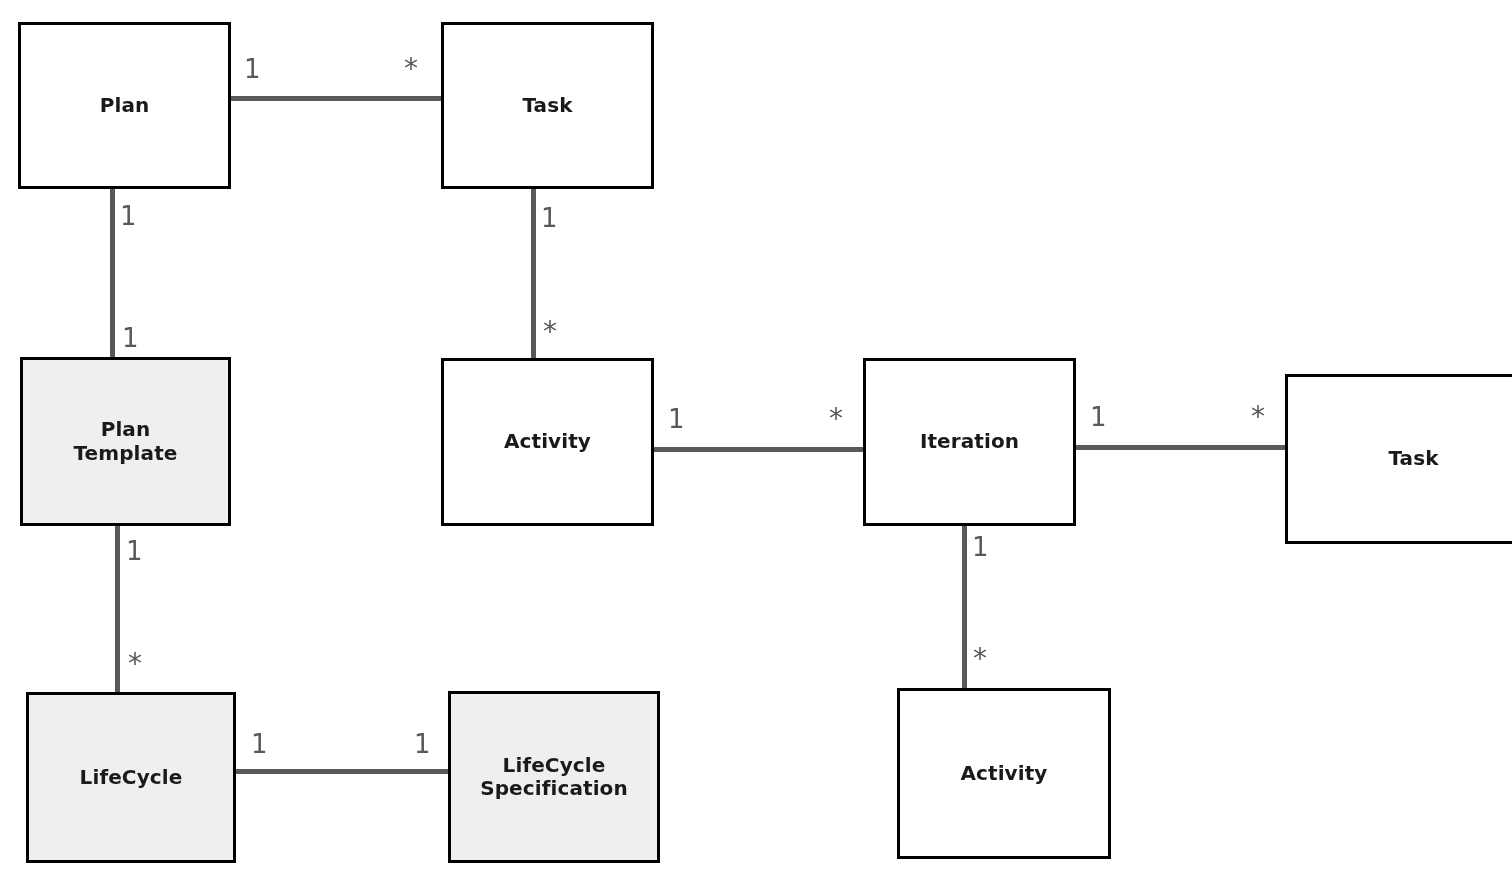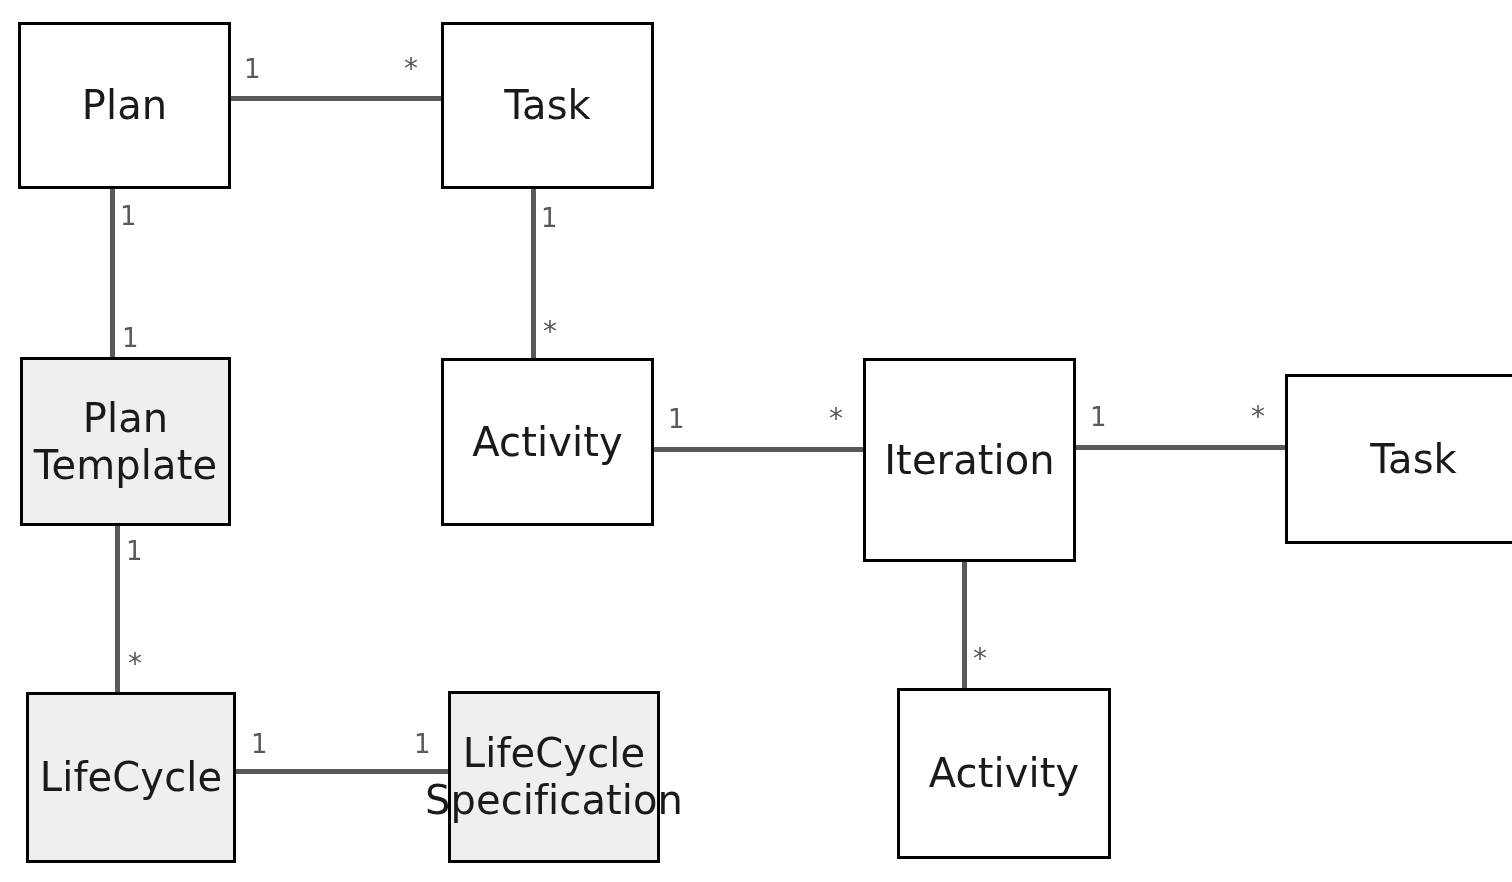--- a/index.html
+++ b/index.html
@@ -21,24 +21,24 @@
     border: 3px solid #000000;
     display: flex;
     align-items: center;
     justify-content: center;
     text-align: center;
     z-index: 3;
   }
   .uml-class.fill-white { background: #ffffff; }
   .uml-class.fill-gray  { background: #efefef; }
   .uml-class .class-name {
-    font-size: 40px;
+    font-size: 20px;
     line-height: 1.17;
     color: #1a1a1a;
-    font-weight: 400;
+    font-weight: 700;
     letter-spacing: 0.1px;
     white-space: pre-line;
     padding: 0 6px;
   }
   .assoc-line {
     position: absolute;
     background: #595959;
     z-index: 1;
   }
   .assoc-line.horizontal { height: 5px; }
@@ -109,21 +109,21 @@
 
   <div class="uml-class fill-gray" style="left:20px; top:357px; width:211px; height:169px;">
     <span class="class-name">Plan
 Template</span>
   </div>
 
   <div class="uml-class fill-white" style="left:441px; top:358px; width:213px; height:168px;">
     <span class="class-name">Activity</span>
   </div>
 
-  <div class="uml-class fill-white" style="left:863px; top:358px; width:213px; height:204px;">
+  <div class="uml-class fill-white" style="left:863px; top:358px; width:213px; height:168px;">
     <span class="class-name">Iteration</span>
   </div>
 
   <div class="uml-class fill-white" style="left:1285px; top:374px; width:257px; height:170px;">
     <span class="class-name">Task</span>
   </div>
 
   <div class="uml-class fill-gray" style="left:26px; top:692px; width:210px; height:171px;">
     <span class="class-name">LifeCycle</span>
   </div>

